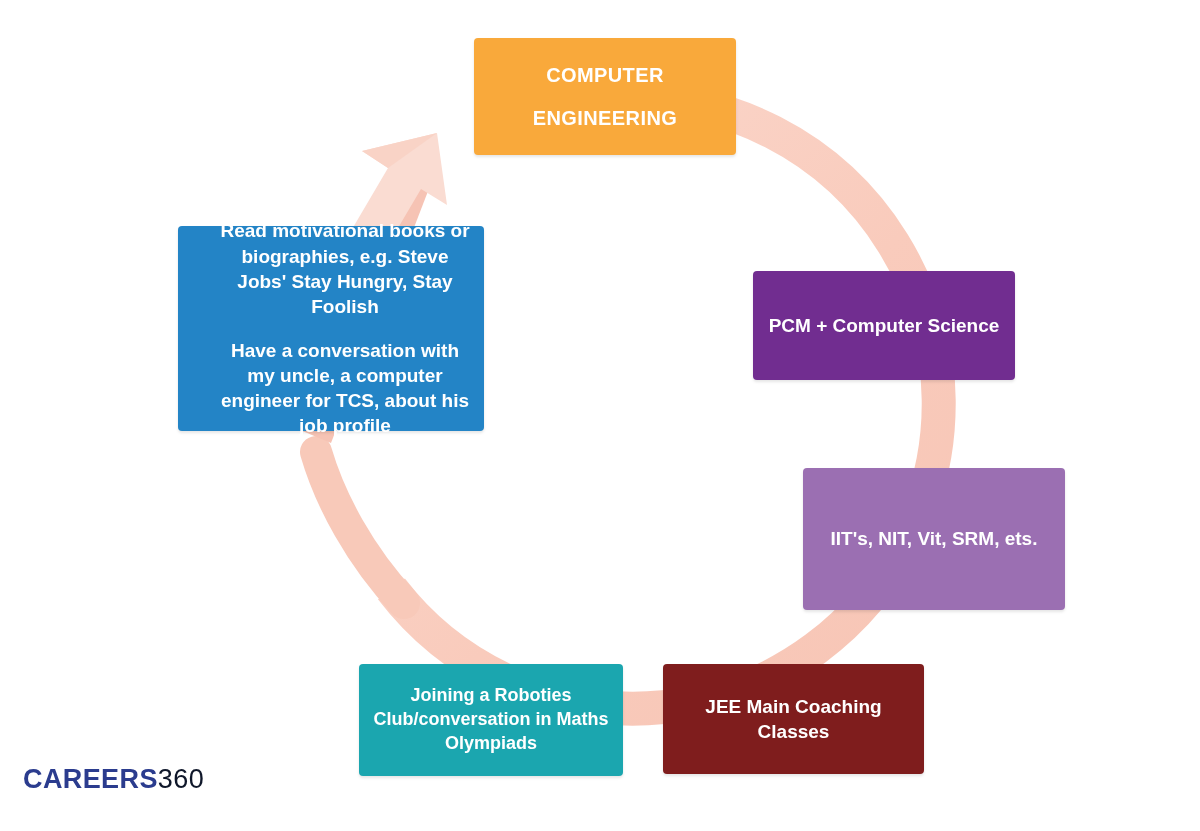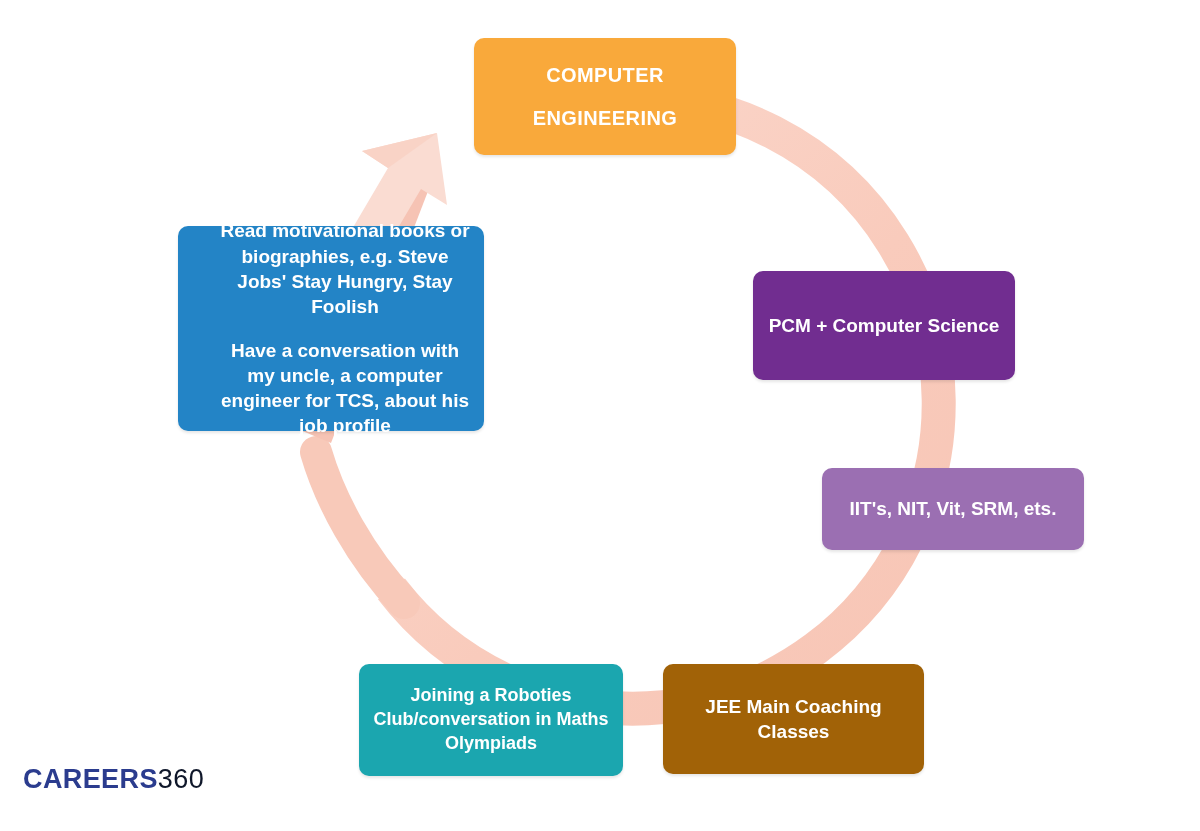--- a/index.html
+++ b/index.html
@@ -22,21 +22,21 @@
     left: 0;
     top: 0;
     width: 1200px;
     height: 831px;
     z-index: 1;
   }
   .node {
     position: absolute;
     z-index: 2;
     box-sizing: border-box;
-    border-radius: 10px;
+    border-radius: 4px;
     display: flex;
     flex-direction: column;
     align-items: center;
     justify-content: center;
     text-align: center;
     color: #ffffff;
     padding: 28px 14px;
     box-shadow: 0 2px 3px rgba(0,0,0,0.10);
   }
   .node p {
@@ -56,29 +56,28 @@
   }
   #node-computer-engineering p { font-size: 20px; }
 
   #node-pcm-computer-science {
     left: 753px; top: 271px; width: 262px; height: 109px;
     background: #712D90;
   }
   #node-pcm-computer-science p { font-size: 19px; }
 
   #node-iits-nits {
-    left: 803px; top: 468px; width: 262px; height: 82px;
+    left: 803px; top: 468px; width: 262px; height: 142px;
     background: #9B6FB2;
-    margin-left: 19px;
   }
   #node-iits-nits p { font-size: 19px; }
 
   #node-jee-coaching {
     left: 663px; top: 664px; width: 261px; height: 110px;
-    background: #a16207;
+    background: #7f1d1d;
   }
   #node-jee-coaching p { font-size: 19px; }
 
   #node-robotics-club {
     left: 359px; top: 664px; width: 264px; height: 112px;
     background: #1BA6AF;
   }
   #node-robotics-club p { font-size: 18px; }
 
   #node-self-study {

